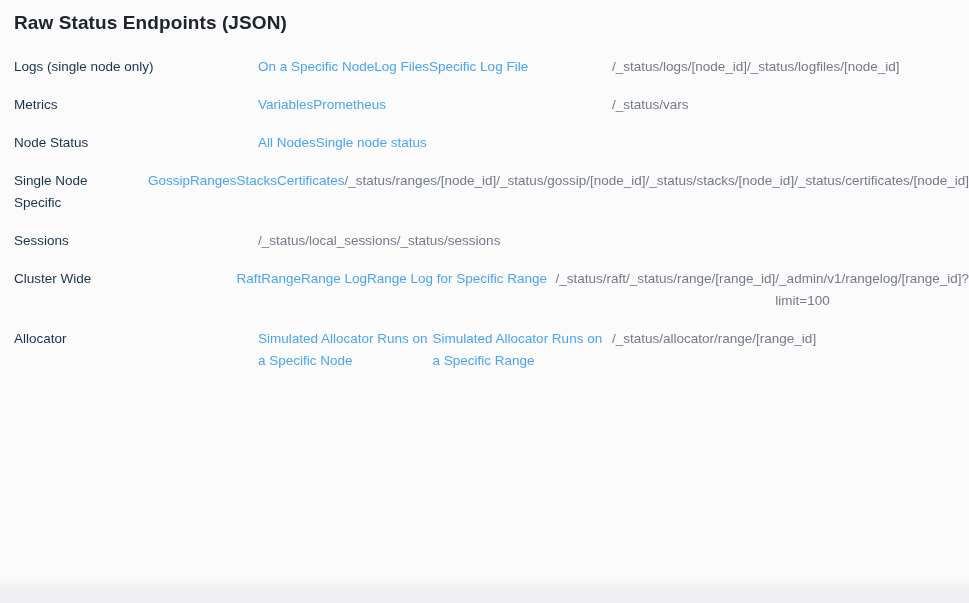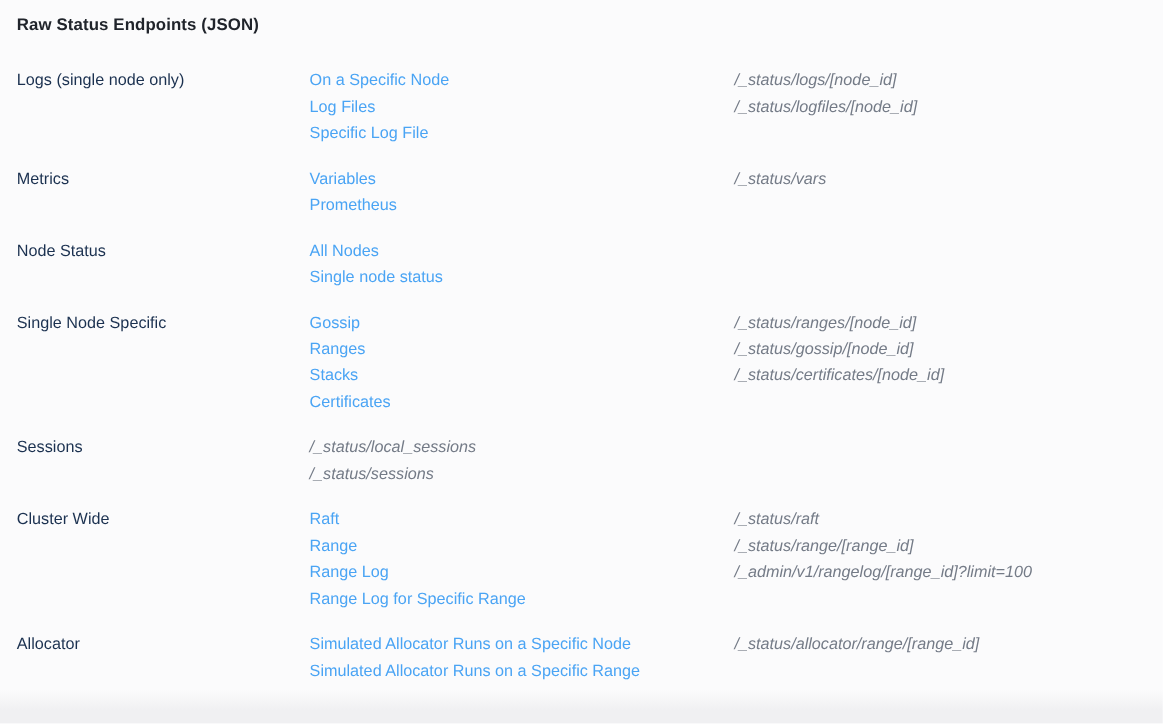--- a/index.html
+++ b/index.html
@@ -20,21 +20,21 @@
   .page {
     position: relative;
     width: 969px;
     height: 603px;
     background: var(--bg-color);
   }
   .page-title {
     position: absolute;
     left: 14px;
     top: 12px;
-    font-size: 14px;
+    font-size: 19px;
     font-weight: 700;
     letter-spacing: 0.1px;
     color: var(--title-color);
   }
   .endpoints-table {
     position: absolute;
     left: 14px;
     top: 56px;
     right: 0;
   }
@@ -46,27 +46,26 @@
   .category {
     width: 244px;
     padding-right: 25px;
     font-size: 13.5px;
     line-height: 22px;
     color: var(--category-color);
   }
   .links {
     width: 354px;
     display: flex;
-    flex-direction: column;
+    flex-direction: row;
   }
   .paths {
     flex: 1;
     display: flex;
-    flex-direction: column;
-    font-style: italic;
+    flex-direction: row;
   }
   .link {
     font-size: 13.5px;
     line-height: 22px;
     color: var(--link-color);
     text-decoration: none;
     cursor: pointer;
     align-self: flex-start;
   }
   .path {
@@ -126,20 +125,21 @@
     <div class="category">Single Node Specific</div>
     <div class="links">
           <a class="link" href="#">Gossip</a>
           <a class="link" href="#">Ranges</a>
           <a class="link" href="#">Stacks</a>
           <a class="link" href="#">Certificates</a>
         </div>
     <div class="paths">
           <div class="path">/_status/ranges/[node_id]</div>
           <div class="path">/_status/gossip/[node_id]</div>
+          <div class="path">/_status/stacks/[node_id]</div>
           <div class="path">/_status/certificates/[node_id]</div>
         </div>
   </div>
 
   <div class="section">
     <div class="category">Sessions</div>
     <div class="paths">
           <div class="path">/_status/local_sessions</div>
           <div class="path">/_status/sessions</div>
         </div>

